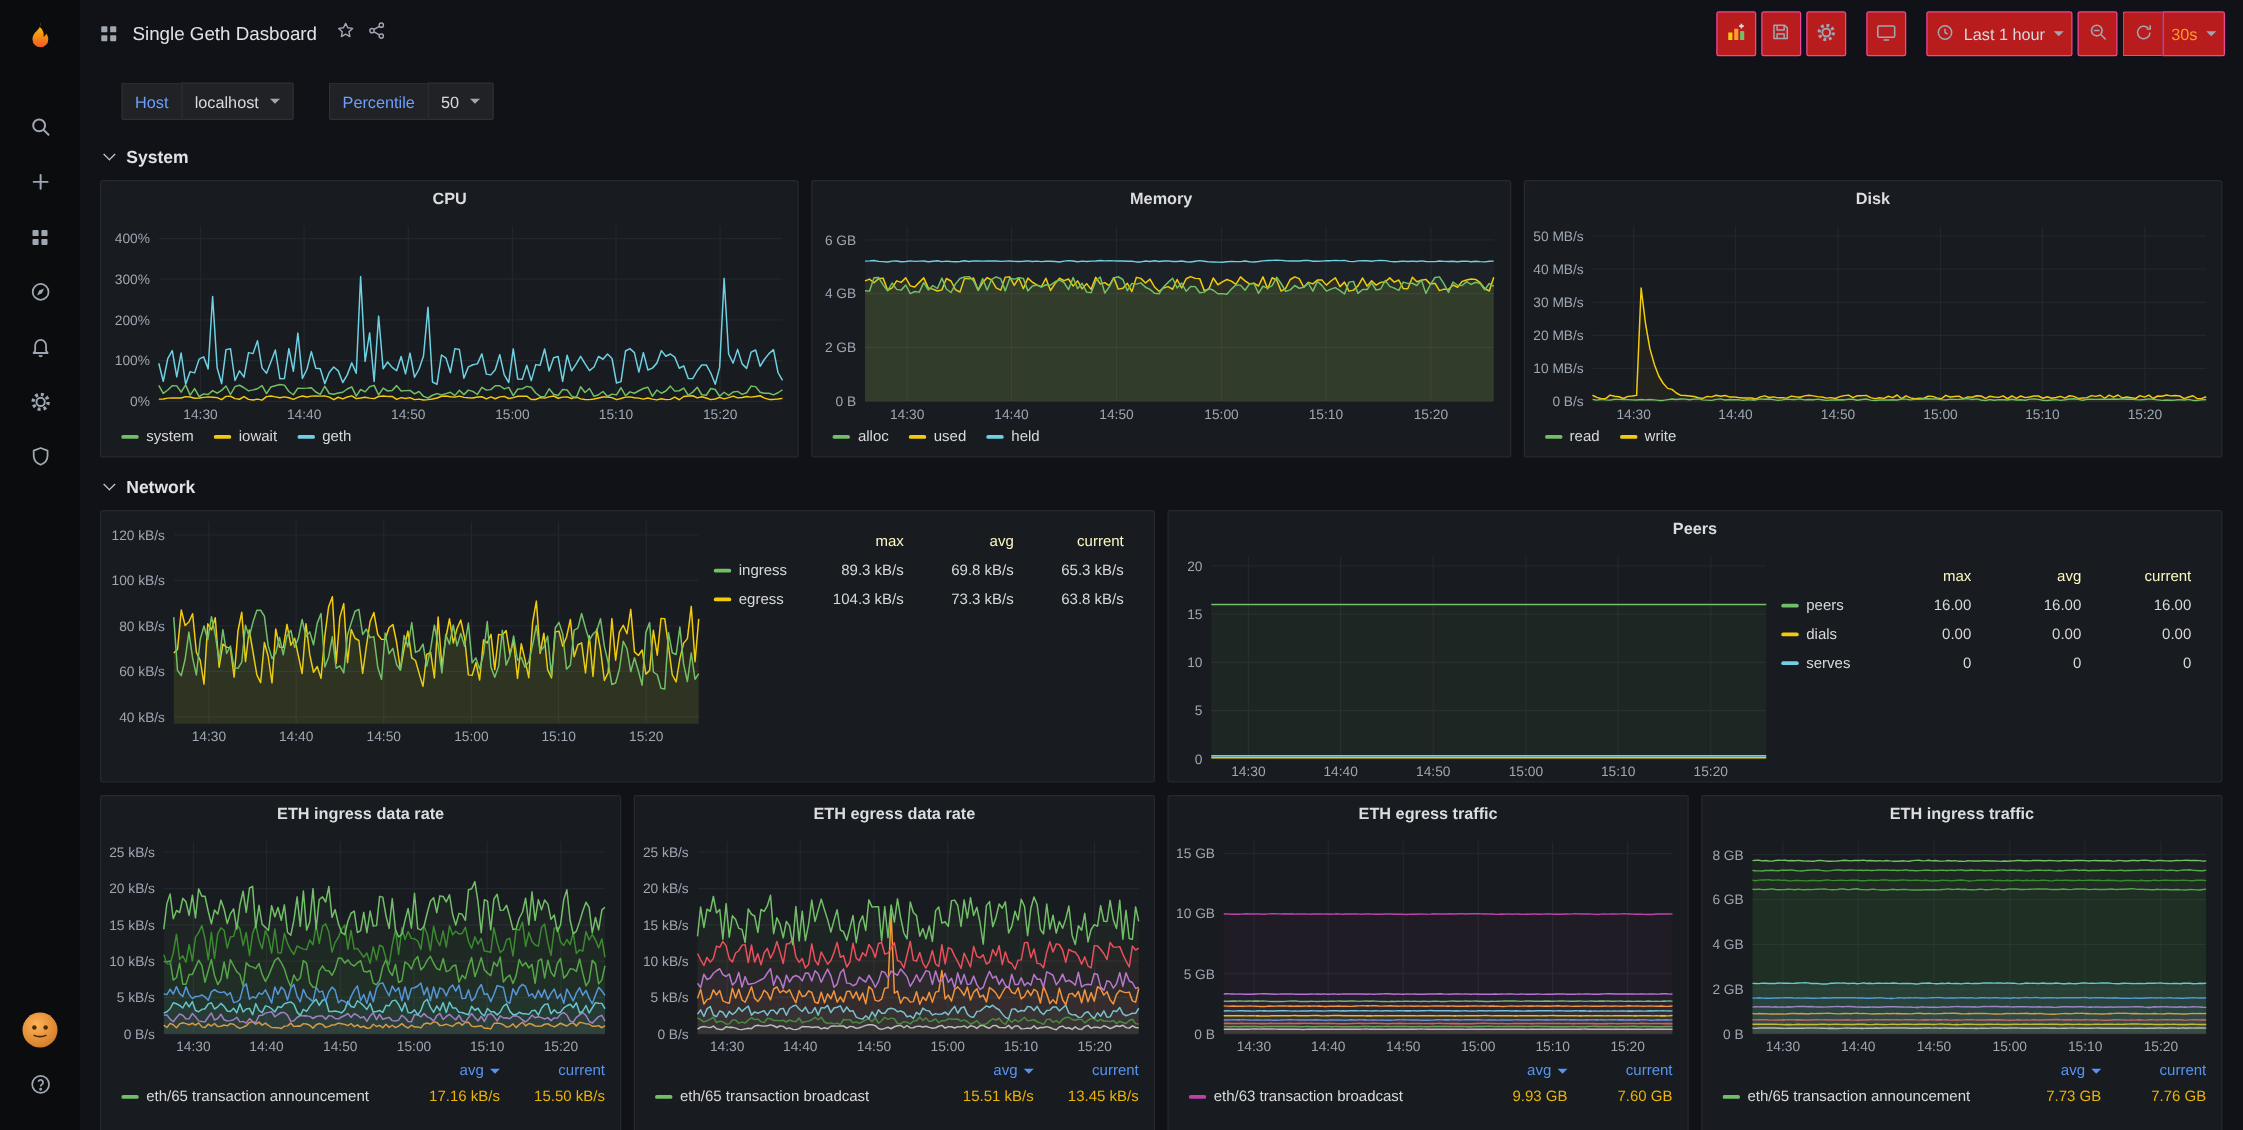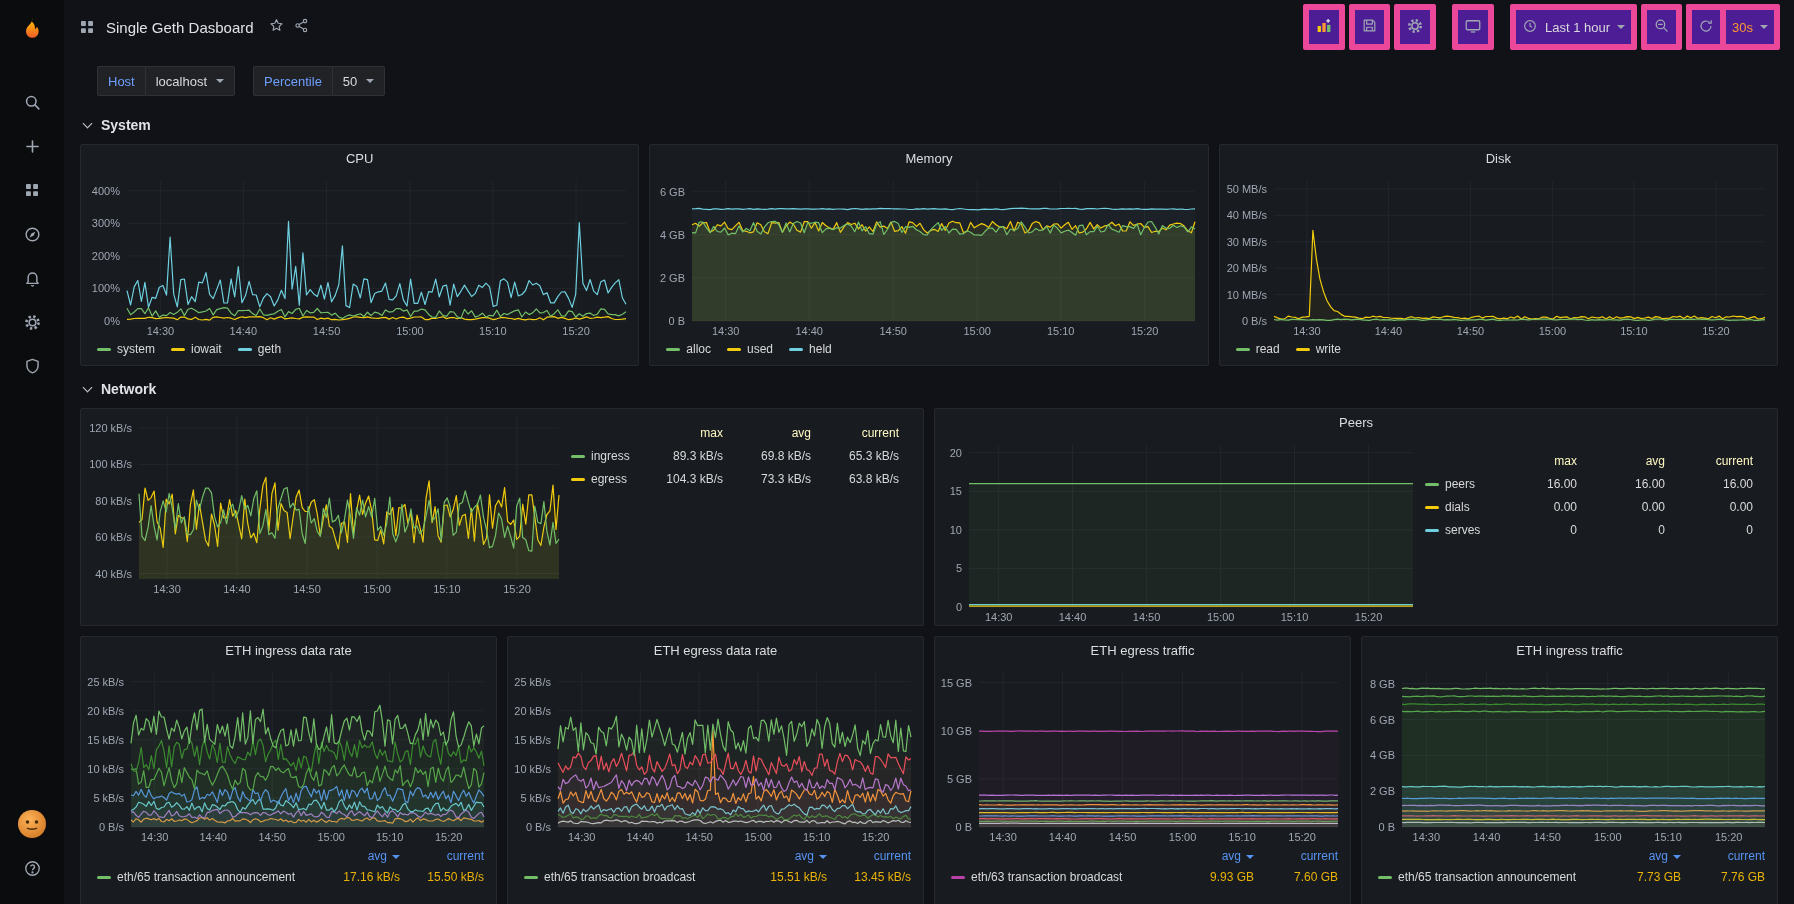--- a/index.html
+++ b/index.html
@@ -11,48 +11,48 @@
   .logo{width:44px;height:44px;display:flex;align-items:center;justify-content:center;margin-bottom:28px;cursor:pointer;}
   .sbtn{width:46px;height:44px;display:flex;align-items:center;justify-content:center;color:#9fa7b3;cursor:pointer;border-radius:2px;}
   .side-spacer{flex:1;}
   
   .main{flex:1;display:flex;flex-direction:column;min-width:0;}
   .navbar{height:54px;display:flex;align-items:center;padding:0 14px 0 14px;flex:none;}
   .nav-ic{color:#9fa7b3;display:flex;align-items:center;margin-right:8px;}
   .nav-ic.sm{margin:0 4px;cursor:pointer;}
   .nav-title{font-size:15px;font-weight:400;color:#e0e2e6;margin:0 10px 0 2px;cursor:pointer;}
   .nav-right{margin-left:auto;display:flex;align-items:center;gap:4px;}
-  .ibtn{height:30px;min-width:32px;display:flex;align-items:center;justify-content:center;background:#4c1d95;
-    border:6px solid #ec4899;border-radius:2px;color:#9fa7b3;cursor:pointer;padding:17px 6px;font-family:inherit;font-size:13px;gap:7px;}
+  .ibtn{height:30px;min-width:32px;display:flex;align-items:center;justify-content:center;background:#b91c1c;
+    border:1px solid #ec4899;border-radius:2px;color:#9fa7b3;cursor:pointer;padding:17px 6px;font-family:inherit;font-size:13px;gap:7px;}
   .ibtn .lbl{color:#d8d9da;}
   .gap8{width:8px;}
   .btn-group{display:flex;}
   .btn-group .ibtn:first-child{border-right:none;border-radius:2px 0 0 2px;}
   .btn-group .ibtn:last-child{border-radius:0 2px 2px 0;}
   .refresh-int .lbl{color:#ff9830;}
   .caret{display:inline-block;width:0;height:0;border-left:4px solid transparent;border-right:4px solid transparent;
     border-top:4px solid #9fa7b3;vertical-align:middle;}
   .caret-blue{border-top-color:#5794f2;margin-left:5px;}
   
   .content{flex:1;overflow:hidden;padding:4px 16px 0;}
-  .submenu{display:flex;align-items:flex-end;gap:18px;padding:8px 17px 14px;}
+  .submenu{display:flex;align-items:flex-end;gap:28px;padding:8px 17px 14px;}
   .variable{display:flex;align-items:center;}
   .var-label{height:30px;display:flex;align-items:center;padding:0 10px;background:#202226;border:1px solid #2c3235;
     border-right:none;border-radius:2px 0 0 2px;color:#6e9fff;font-size:13px;cursor:pointer;}
   .var-value{height:30px;display:flex;align-items:center;gap:9px;padding:0 10px;background:#202226;border:1px solid #2c3235;
     border-radius:0 2px 2px 0;color:#d8d9da;font-size:13px;cursor:pointer;}
   .row-title{display:flex;align-items:center;height:26px;margin:2px 0 6px;font-size:14px;font-weight:700;color:#e0e2e6;cursor:pointer;}
   .chev{display:inline-block;width:7px;height:7px;border-right:1.7px solid #c7ccd6;border-bottom:1.7px solid #c7ccd6;
     transform:rotate(45deg);margin:-4px 10px 0 4px;}
   .panel-row{display:grid;gap:10px;margin-bottom:10px;}
   .row-3{grid-template-columns:repeat(3,1fr);height:222px;}
   .row-2{grid-template-columns:1fr 1fr;height:218px;}
   .row-4{grid-template-columns:repeat(4,1fr);height:310px;margin-bottom:0;}
   .panel{background:#181b1f;border:1px solid #25282e;border-radius:2px;display:flex;flex-direction:column;min-width:0;overflow:hidden;}
-  .p-title{height:28px;line-height:28px;text-align:center;font-size:13px;font-weight:400;color:#dcdde0;cursor:pointer;flex:none;}
+  .p-title{height:28px;line-height:28px;text-align:center;font-size:13px;font-weight:700;color:#dcdde0;cursor:pointer;flex:none;}
   .p-chart{flex:1;min-height:0;position:relative;overflow:hidden;cursor:crosshair;}
   .p-legend{height:26px;flex:none;display:flex;align-items:center;gap:16px;padding:0 10px 6px 16px;font-size:12px;color:#d8d9da;}
   .sw{display:inline-block;width:14px;height:3px;border-radius:2px;margin-right:6px;vertical-align:middle;}
   .li{cursor:pointer;white-space:nowrap;}
   .p-body{flex:1;display:flex;min-height:0;}
   .p-body .p-chart{flex:1.25;}
   .p-table-legend{width:352px;flex:none;padding:12px 24px 0 0;}
   .lt-row{display:grid;grid-template-columns:1fr 88px 88px 88px;height:23px;align-items:center;font-size:12px;}
   .lt-h{color:#fef9c3;text-align:right;font-weight:500;cursor:pointer;}
   .lt-name{color:#d8d9da;cursor:pointer;white-space:nowrap;}

